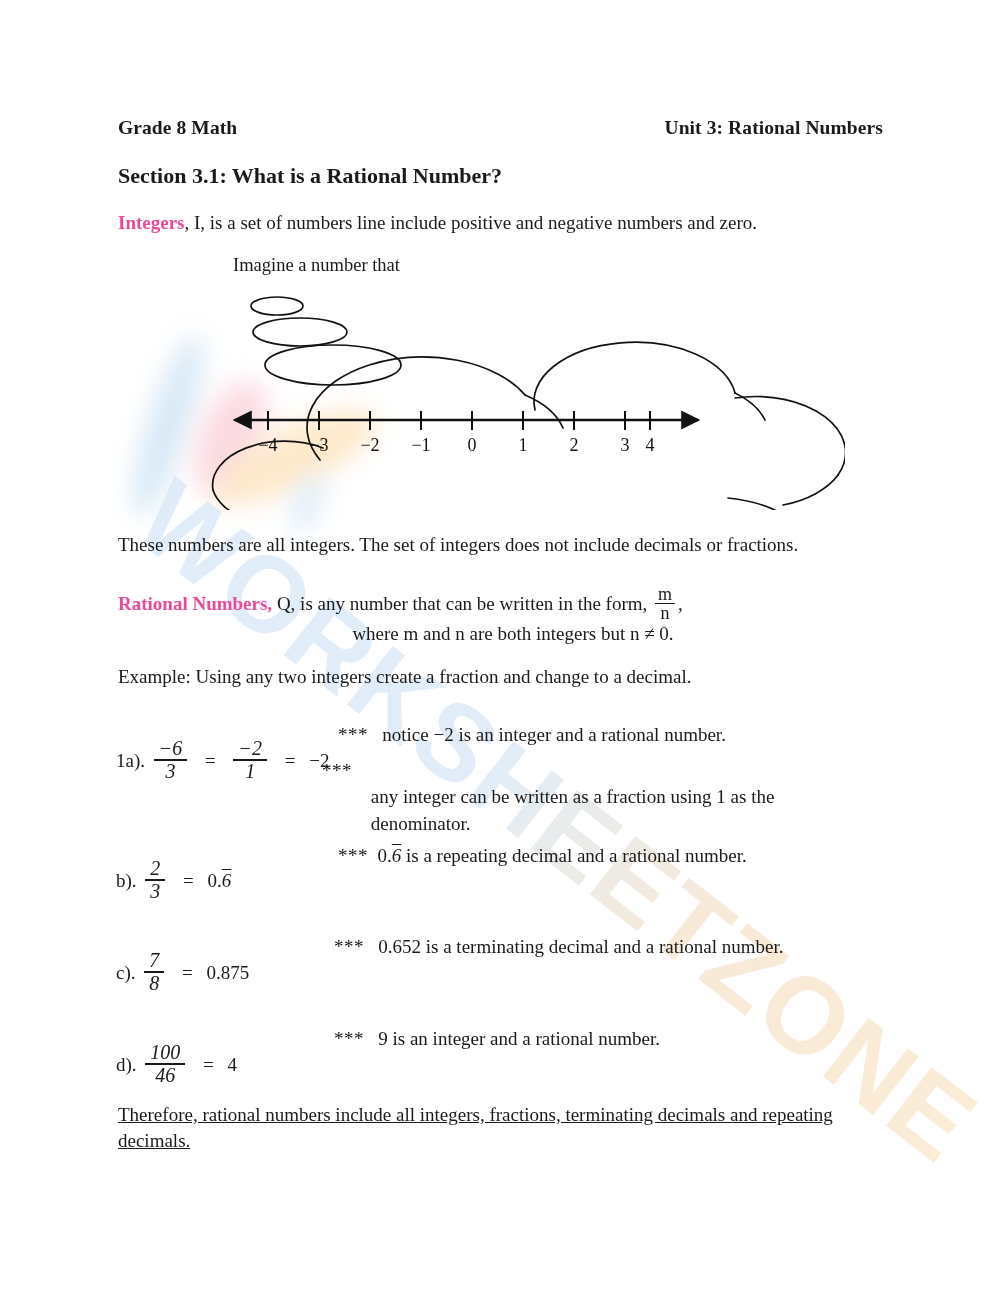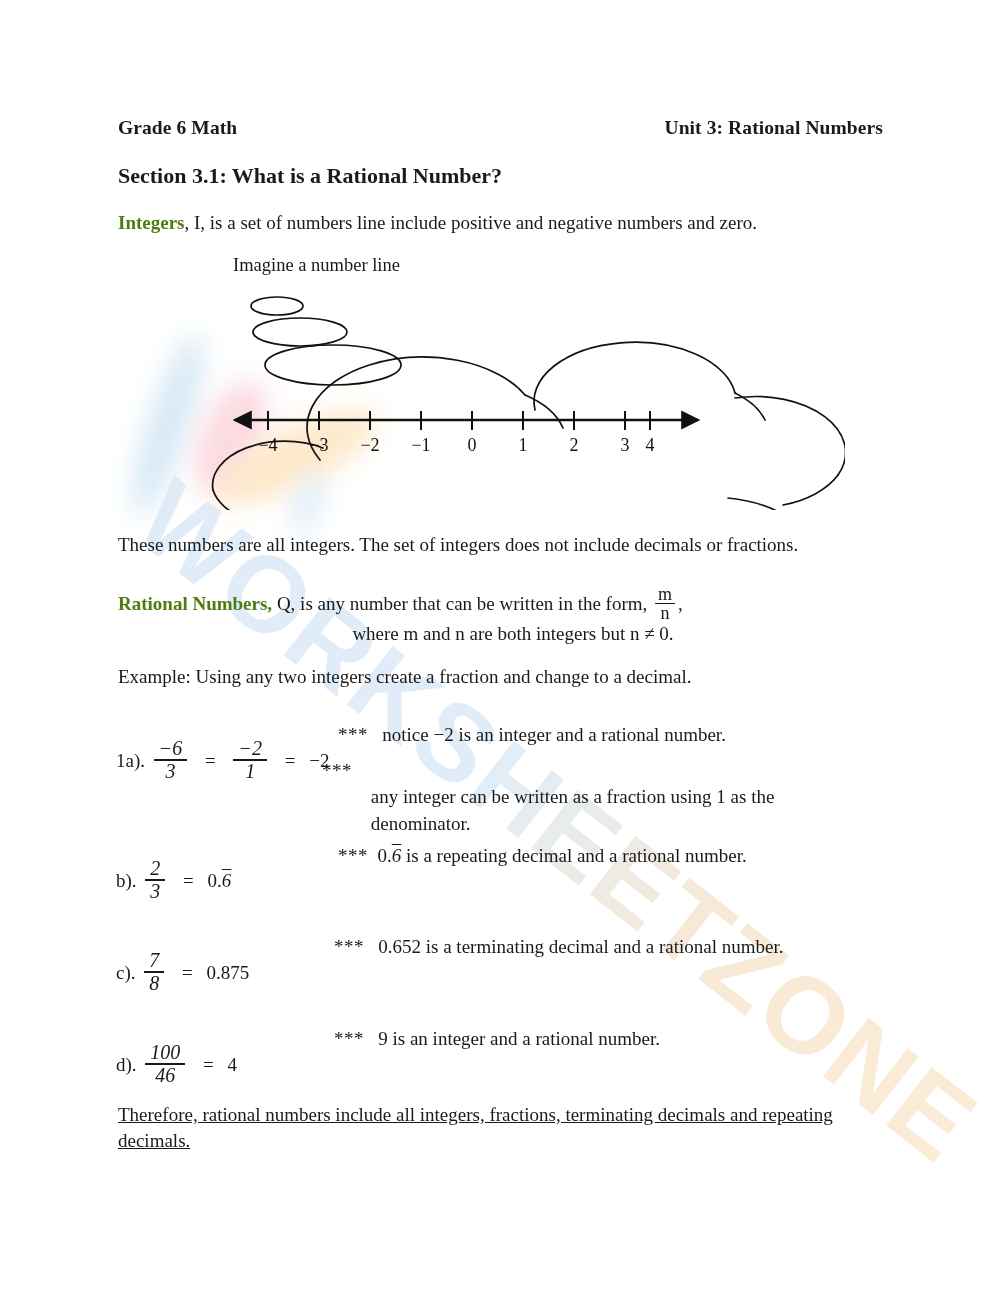--- a/index.html
+++ b/index.html
@@ -45,21 +45,21 @@
     display:flex;justify-content:space-between;align-items:baseline;
   }
   .hdr{font-weight:700;font-size:19.5px;letter-spacing:.1px;}
 
   .section-title{
     position:absolute;left:118px;top:163px;
     font-weight:700;font-size:22px;
   }
 
   .para{position:absolute;font-size:19px;line-height:1.38;}
-  .red-bold{color:#4d7c0f;font-weight:700;}
+  .red-bold{color:#ec4899;font-weight:700;}
 
   .p-integers{left:118px;top:210px;width:780px;}
   .p-these{left:118px;top:532px;width:790px;font-family:Liberation Serif, serif;}
   .p-example{left:118px;top:664px;width:790px;}
   .p-therefore{left:118px;top:1102px;width:760px;text-decoration:underline;}
 
   .p-rational{left:118px;top:585px;width:790px;}
   .p-where{left:118px;top:621px;width:790px;text-align:center;padding-right:160px;}
 
   .caption-imagine{
@@ -203,31 +203,31 @@
         <text x="469" y="166">2</text>
         <text x="520" y="166">3</text>
         <text x="545" y="166">4</text>
       </g>
     </svg>
   </div>
 
   <div class="content">
 
     <div class="header-row">
-      <div class="hdr">Grade 6 Math</div>
+      <div class="hdr">Grade 8 Math</div>
       <div class="hdr">Unit 3:  Rational Numbers</div>
     </div>
 
     <div class="section-title">Section 3.1:  What is a Rational Number?</div>
 
     <div class="para p-integers">
       <span class="red-bold">Integers</span><span>, I, is a set of numbers line include positive and negative numbers and zero.</span>
     </div>
 
-    <div class="caption-imagine">Imagine a number line</div>
+    <div class="caption-imagine">Imagine a number that</div>
 
     <div class="para p-these">These numbers are all integers.  The set of integers does not include decimals or fractions.</div>
 
     <div class="para p-rational">
       <span class="red-bold">Rational Numbers,</span><span> Q, is any number that can be written in the form,</span>
       <span class="frac">
         <span class="num">m</span>
         <span class="den">n</span>
       </span><span>,</span>
     </div>

